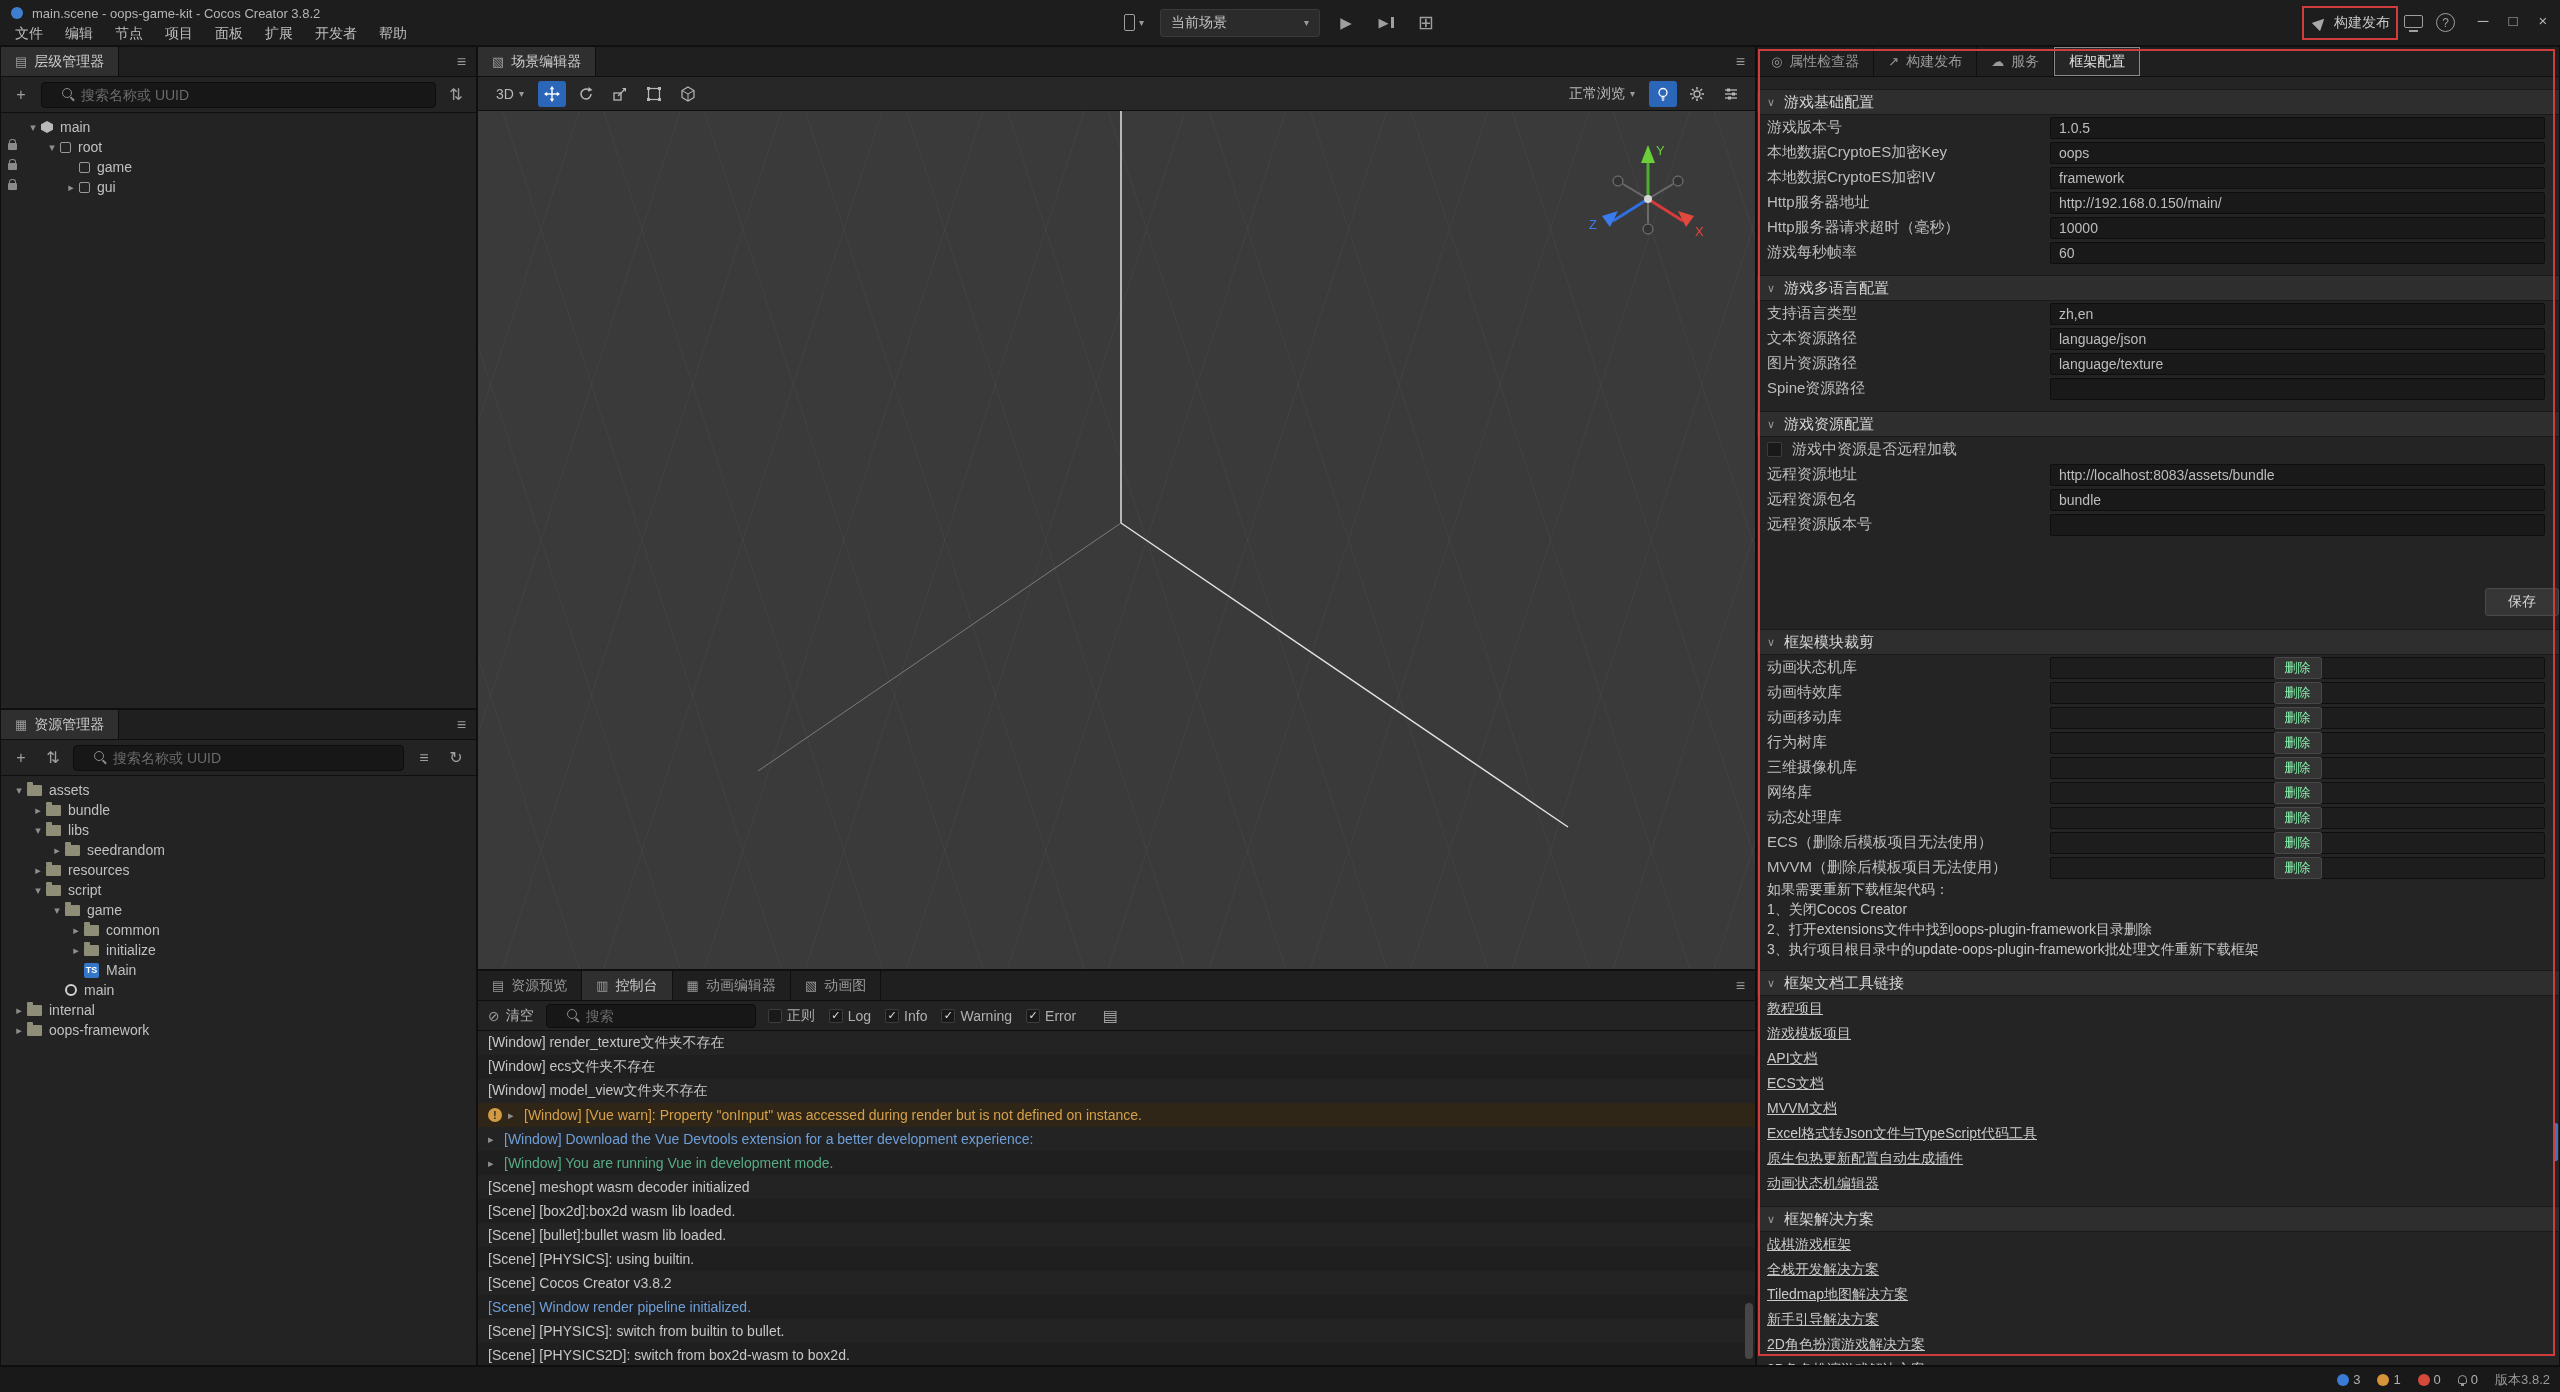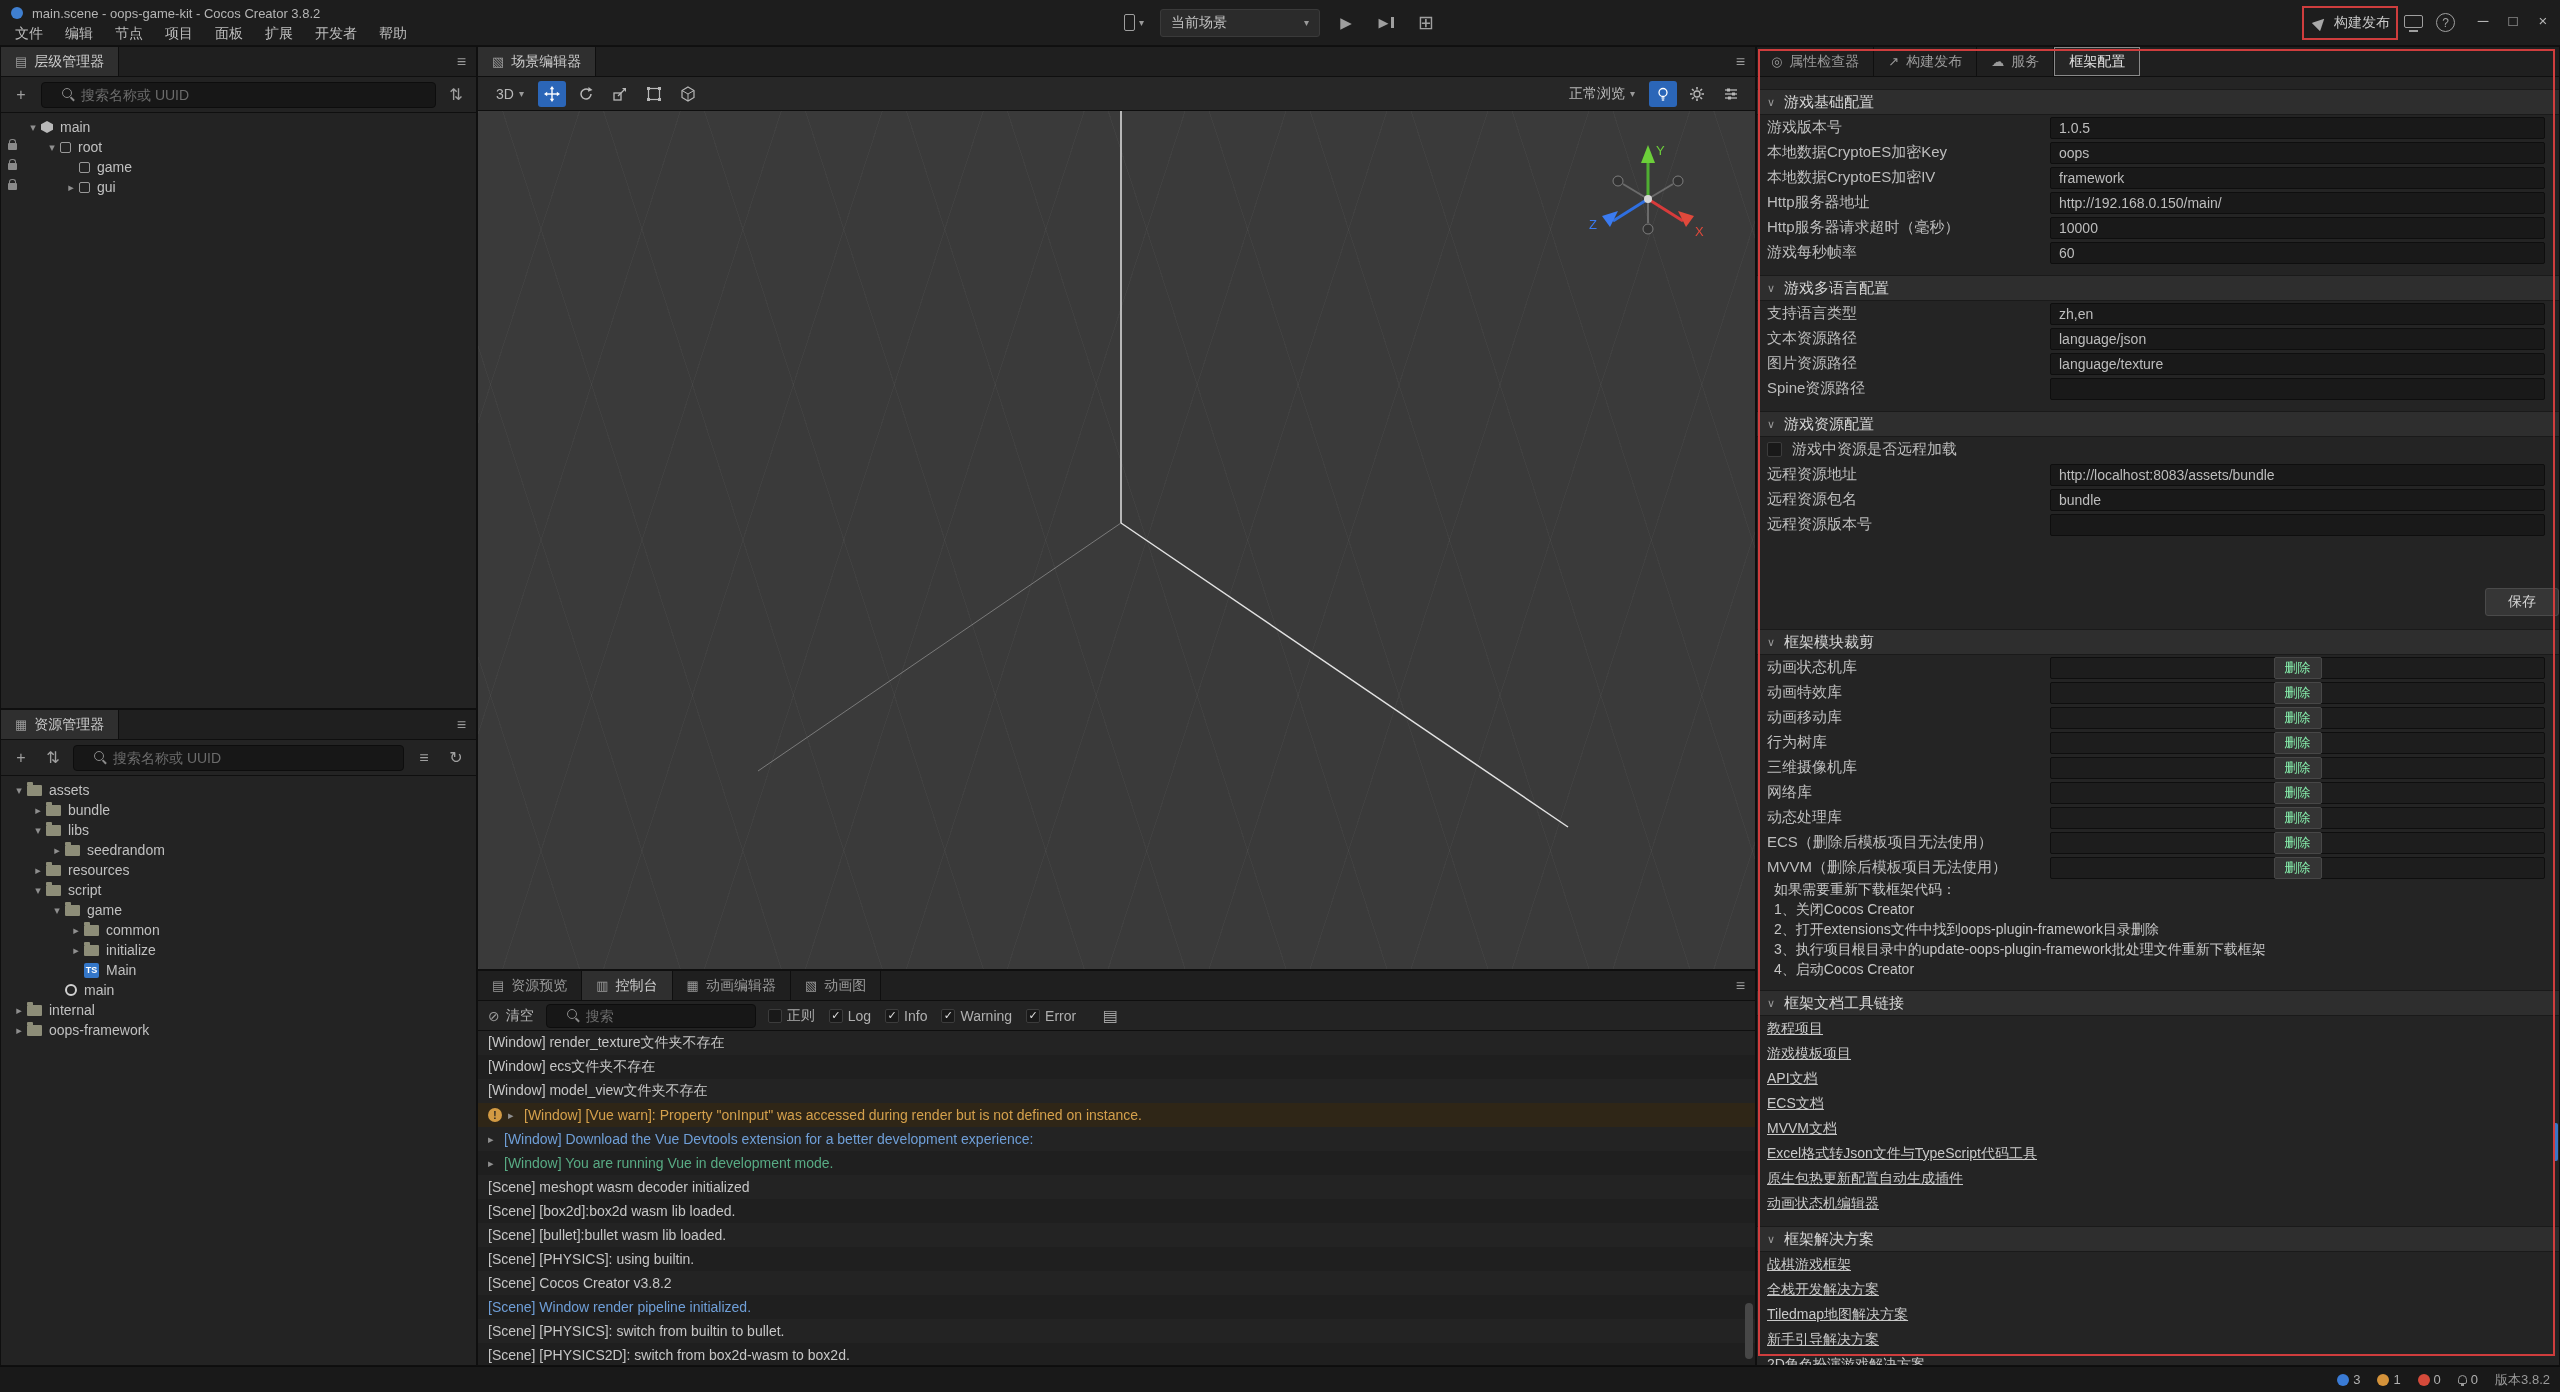--- a/index.html
+++ b/index.html
@@ -98,21 +98,21 @@
   #console-scroll{position:absolute;right:2px;bottom:6px;width:8px;height:56px;background:#474747;border-radius:4px;}
   
   #inspector-content{position:absolute;top:30px;bottom:0;left:0;right:0;padding-top:2px;overflow:hidden;background:#242424;}
   .insp-section{height:26px;margin-top:10px;background:#2e2e2e;display:flex;align-items:center;gap:9px;padding:0 10px;font-size:15px;color:#d6d6d6;cursor:pointer;border-top:1px solid #1a1a1a;border-bottom:1px solid #1a1a1a;}
   .sec-chev{font-size:11px;color:#9a9a9a;}
   .insp-row{height:25px;display:flex;align-items:center;padding:0 14px 0 10px;}
   .insp-label{width:283px;flex:none;font-size:15px;color:#bdbdbd;white-space:nowrap;overflow:hidden;}
   .insp-input{flex:1;height:22px;background:#191919;border:1px solid #0e0e0e;border-radius:2px;color:#bdbdbd;font-size:14px;padding:0 8px;font-family:inherit;outline:none;}
   .del-strip{flex:1;height:22px;background:#1d1d1d;border:1px solid #0e0e0e;border-radius:2px;display:flex;align-items:center;justify-content:center;}
   .del-label{font-size:13px;color:#86efac;background:#343434;border:1px solid #474747;border-radius:2px;padding:1px 10px;cursor:pointer;}
-  .insp-text{height:20px;display:flex;align-items:center;padding:0 17px;font-size:14px;color:#c6c6c6;white-space:nowrap;}
+  .insp-text{height:20px;display:flex;align-items:center;padding:0 10px;font-size:14px;color:#c6c6c6;white-space:nowrap;}
   .insp-link{height:25px;display:flex;align-items:center;padding:0 10px;text-decoration:underline;}
   .insp-link span{font-size:14px;color:#c9c9c9;text-decoration:underline;cursor:pointer;white-space:nowrap;}
   .save-row{height:34px;display:flex;align-items:center;justify-content:flex-end;margin-top:48px;}
   .save-btn{background:#363636;border:1px solid #4a4a4a;border-radius:3px;color:#d6d6d6;font-size:14px;padding:4px 22px;cursor:pointer;font-family:inherit;}
   .cb15{width:15px;height:15px;background:#191919;border:1px solid #3c3c3c;border-radius:2px;margin-right:10px;flex:none;display:flex;align-items:center;justify-content:center;font-size:11px;color:#e0e0e0;}
   #inspector-scroll{position:absolute;right:1px;top:1076px;width:5px;height:38px;background:#3a76c4;border-radius:2px;}
   
   #red-annotation{position:absolute;left:1758px;top:49px;width:797px;height:1307px;border:2px solid #cf3d3d;z-index:60;pointer-events:none;}
   #red-annotation-build{position:absolute;left:2302px;top:6px;width:96px;height:34px;border:2px solid #cf3d3d;z-index:60;pointer-events:none;}
   
@@ -680,21 +680,20 @@
       <div class="insp-row">
         <span class="insp-label">MVVM（删除后模板项目无法使用）</span>
         <div class="del-strip">
           <span class="del-label">删除</span>
         </div>
       </div>
       <div class="insp-text">如果需要重新下载框架代码：</div>
       <div class="insp-text">1、关闭Cocos Creator</div>
       <div class="insp-text">2、打开extensions文件中找到oops-plugin-framework目录删除</div>
       <div class="insp-text">3、执行项目根目录中的update-oops-plugin-framework批处理文件重新下载框架</div>
-      <div class="insp-text">4、启动Cocos Creator</div>
       <div class="insp-section">
         <span class="sec-chev">∨</span>
         <span>框架文档工具链接</span>
       </div>
       <div class="insp-link">
         <span>教程项目</span>
       </div>
       <div class="insp-link">
         <span>游戏模板项目</span>
       </div>

